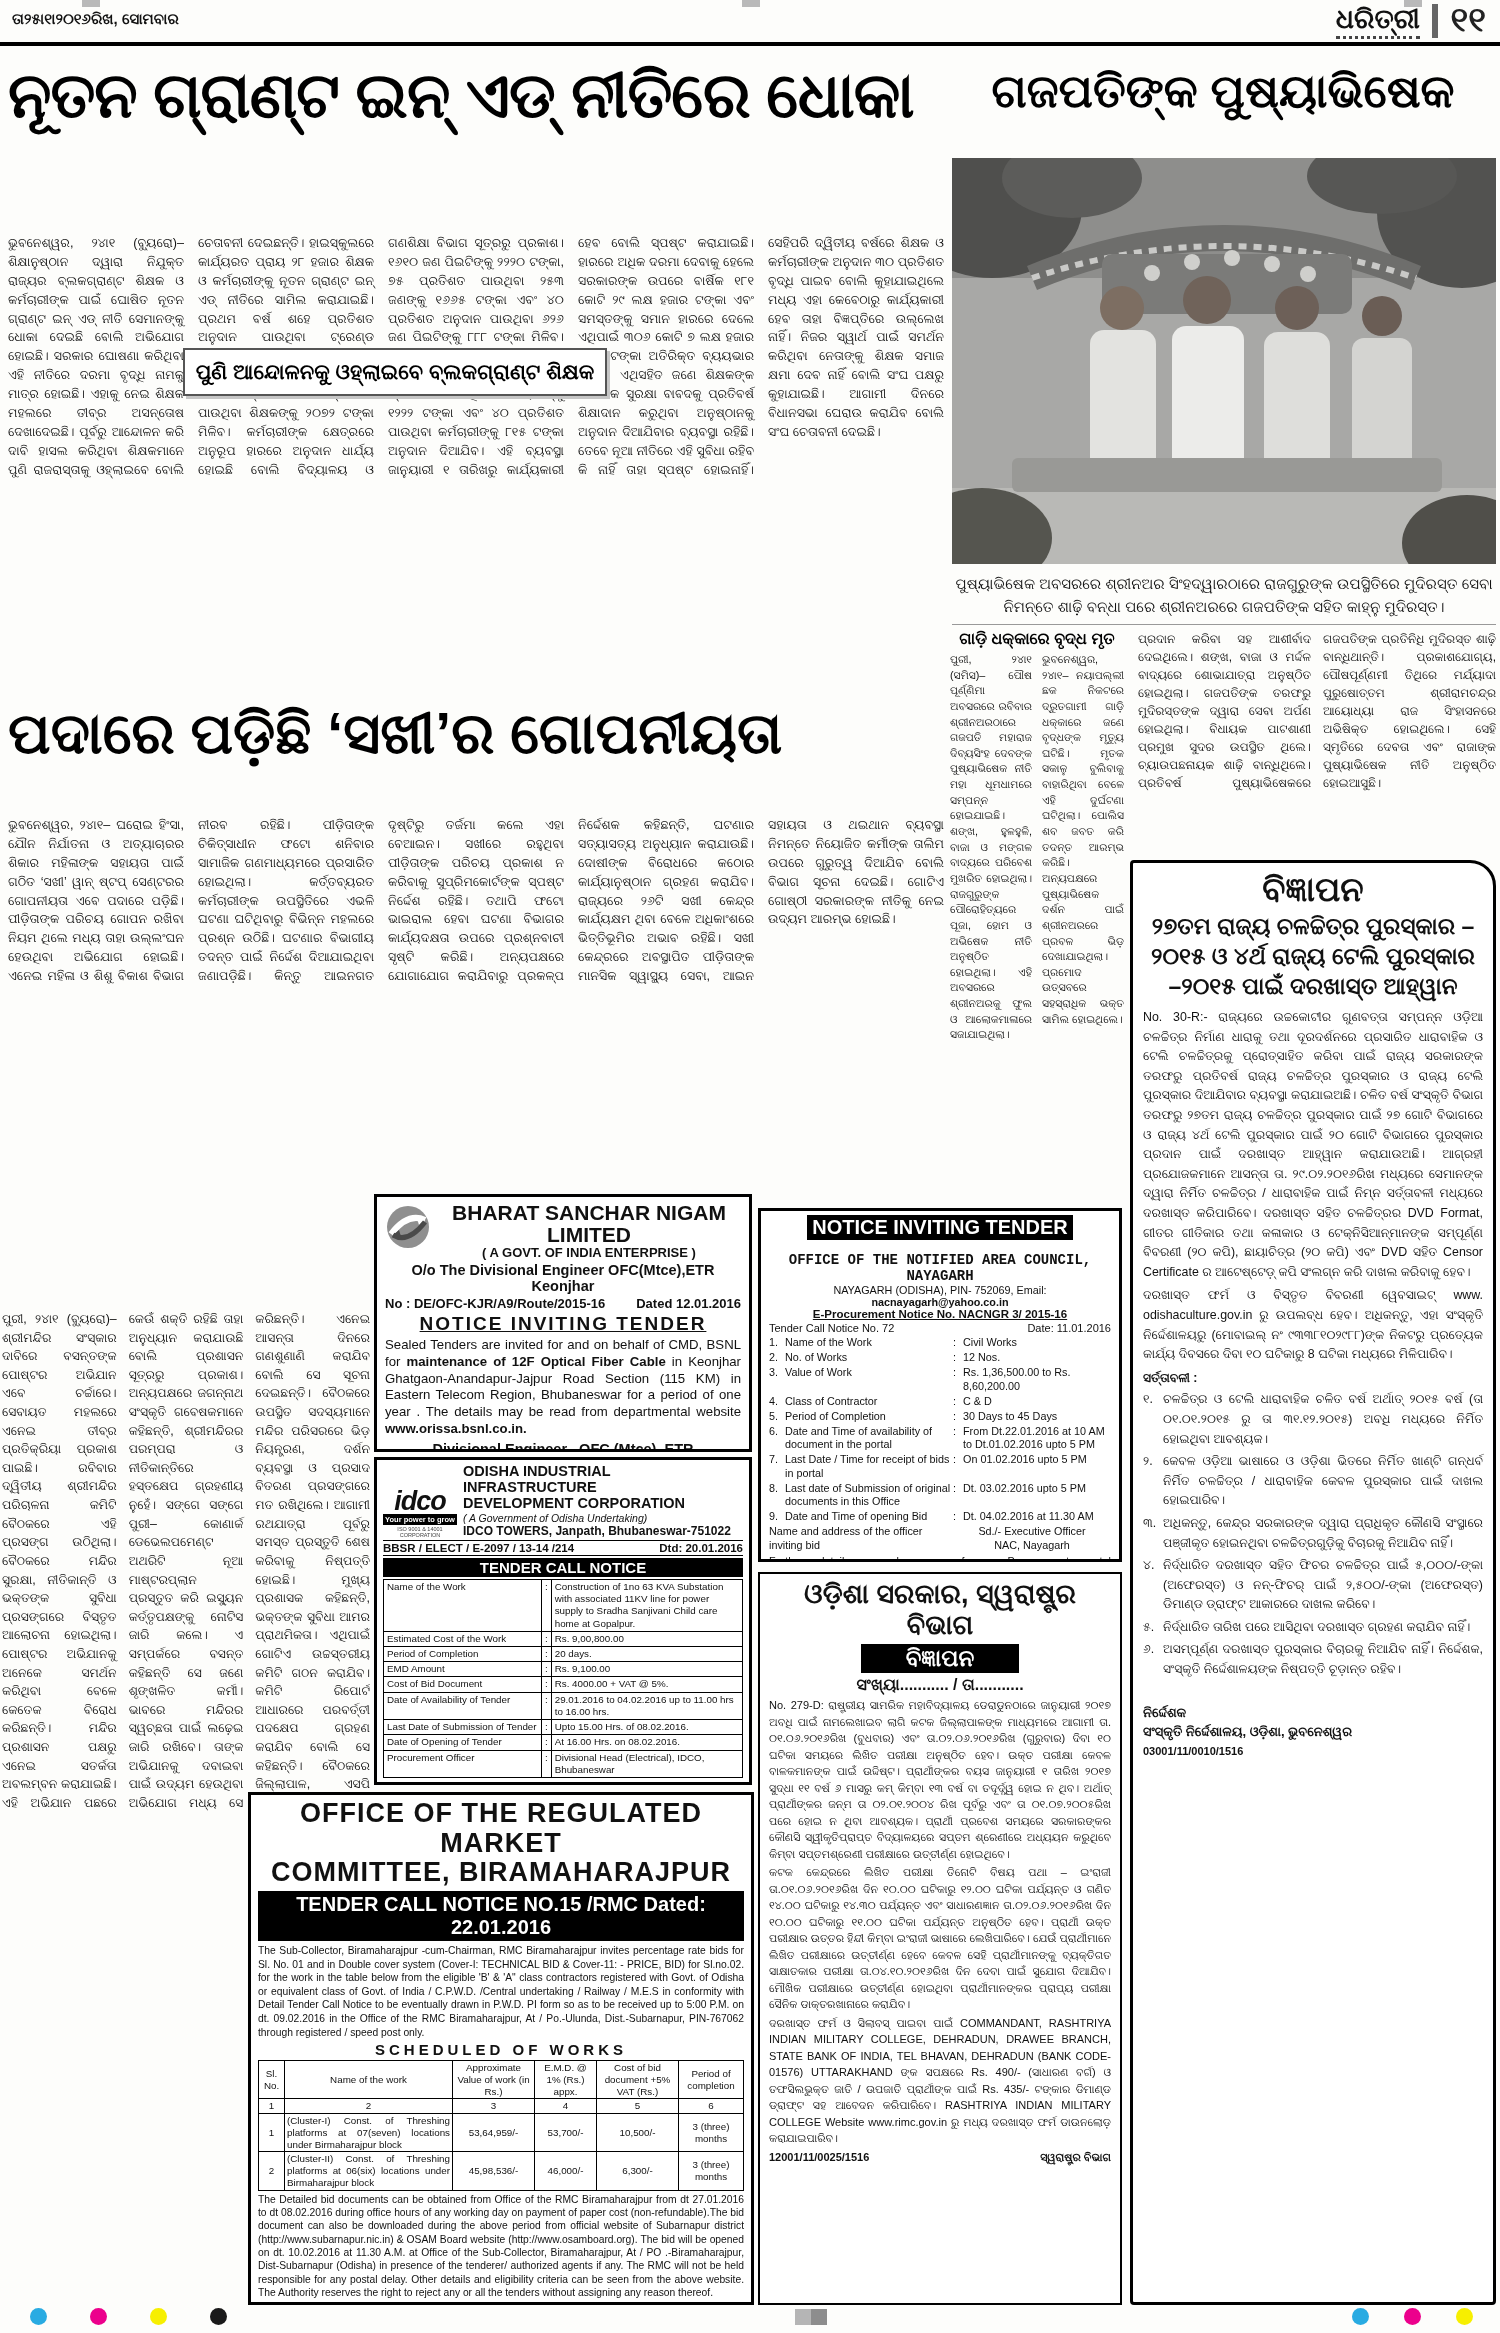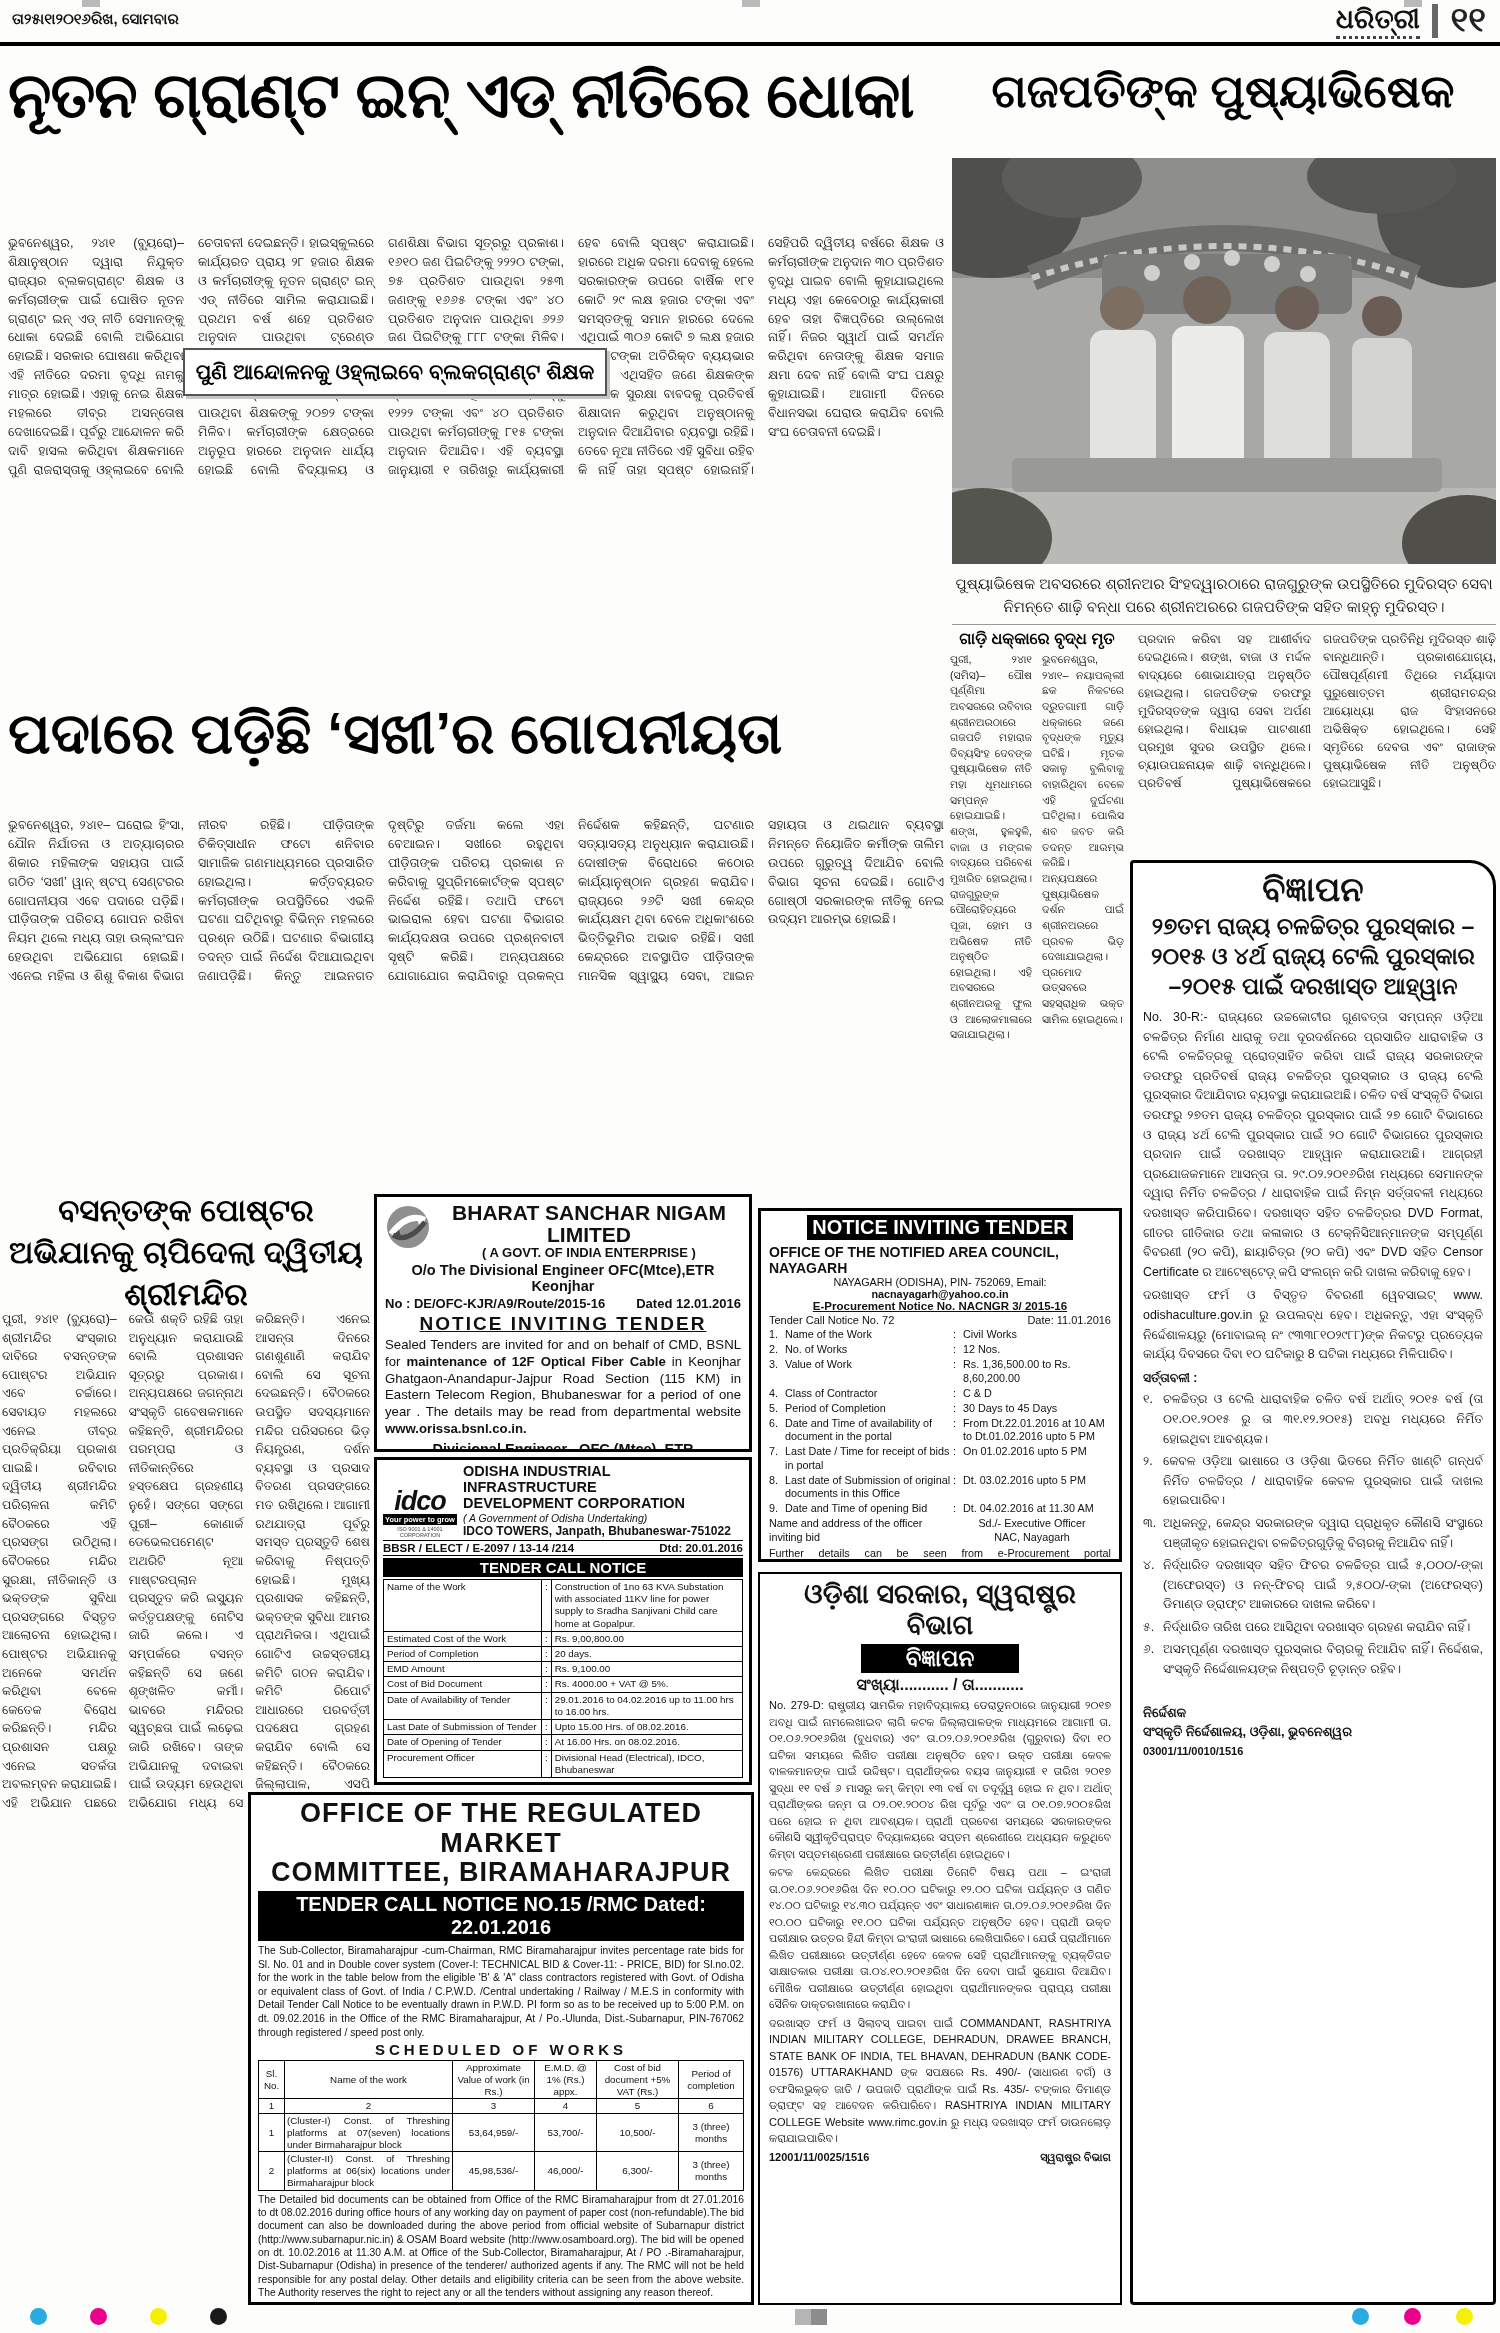--- a/index.html
+++ b/index.html
@@ -81,21 +81,21 @@
   .rmc-body { font-size:10.3px; line-height:1.32; text-align:justify;}
   .rmc-sched { text-align:center; font-weight:800; font-size:15px; letter-spacing:4px; margin:2px 0;}
   table.works { width:100%; border-collapse:collapse; font-size:9.8px; line-height:1.2; text-align:center;border-radius:18px;}
   table.works td, table.works th { border:1px solid #000; padding:1px 2px; vertical-align:middle; font-weight:normal;}
   table.works .namecell { text-align:justify; }
   .rmc-foot { font-size:10.3px; line-height:1.3; text-align:justify; margin-top:2px;}
   .rmc-sign { font-weight:800; font-size:11.5px; text-align:center; margin-top:1px;}
   
   .nac { left:758px; top:1208px; width:364px; height:354px; padding:4px 8px; border-width:3px;}
   .nac-bar { font-size:20px; width:78%; margin:0 auto; padding:1px 0;}
-  .nac-office { text-align:left; font-weight:800; font-size:14px; margin-top:4px;}
+  .nac-office { text-align:center; font-weight:800; font-size:14px; margin-top:12px;font-family:Liberation Mono, monospace;}
   .nac-addr { text-align:center; font-size:10.8px;}
   .nac-addr b { font-weight:800; }
   .nac-eproc { text-align:center; font-weight:800; font-size:11.5px; text-decoration:underline;}
   .nac-callrow { display:flex; justify-content:space-between; font-size:11px; margin:2px 0;}
   .nac-item { display:flex; font-size:10.8px; line-height:1.22; margin-bottom:2px;}
   .nac-item .n { flex:0 0 16px; }
   .nac-item .l { flex:0 0 168px; }
   .nac-item .c { flex:0 0 10px; }
   .nac-item .v { flex:1; }
   .nac-officer { display:flex; font-size:10.8px; line-height:1.25; margin-top:2px;}
@@ -201,21 +201,20 @@
       <span>ପୁରୀ, ୨୪ା୧ (ସମିସ)– ପୌଷ ପୂର୍ଣ୍ଣିମା ଅବସରରେ ରବିବାର ଶ୍ରୀନଅରଠାରେ ଗଜପତି ମହାରାଜ ଦିବ୍ୟସିଂହ ଦେବଙ୍କ ପୁଷ୍ୟାଭିଷେକ ନୀତି ମହା ଧୂମଧାମରେ ସମ୍ପନ୍ନ ହୋଇଯାଇଛି। ଶଙ୍ଖ, ହୁଳହୁଳି, ବାଜା ଓ ମଙ୍ଗଳ ବାଦ୍ୟରେ ପରିବେଶ ମୁଖରିତ ହୋଇଥିଲା। ରାଜଗୁରୁଙ୍କ ପୌରୋହିତ୍ୟରେ ପୂଜା, ହୋମ ଓ ଅଭିଷେକ ନୀତି ଅନୁଷ୍ଠିତ ହୋଇଥିଲା। ଏହି ଅବସରରେ ଶ୍ରୀନଅରକୁ ଫୁଲ ଓ ଆଲୋକମାଳାରେ ସଜାଯାଇଥିଲା।</span>
       <span>ଭୁବନେଶ୍ୱର, ୨୪ା୧– ନୟାପଲ୍ଲୀ ଛକ ନିକଟରେ ଦ୍ରୁତଗାମୀ ଗାଡ଼ି ଧକ୍କାରେ ଜଣେ ବୃଦ୍ଧଙ୍କ ମୃତ୍ୟୁ ଘଟିଛି। ମୃତକ ସକାଳୁ ବୁଲିବାକୁ ବାହାରିଥିବା ବେଳେ ଏହି ଦୁର୍ଘଟଣା ଘଟିଥିଲା। ପୋଲିସ ଶବ ଜବତ କରି ତଦନ୍ତ ଆରମ୍ଭ କରିଛି। ଅନ୍ୟପକ୍ଷରେ ପୁଷ୍ୟାଭିଷେକ ଦର୍ଶନ ପାଇଁ ଶ୍ରୀନଅରରେ ପ୍ରବଳ ଭିଡ଼ ଦେଖାଯାଇଥିଲା। ପ୍ରମୋଦ ଉତ୍ସବରେ ସହସ୍ରାଧିକ ଭକ୍ତ ସାମିଲ ହୋଇଥିଲେ।</span>
     </div>
   </div>
 
   <div class="abs gaja-right-cols">
     <span>ପ୍ରଦାନ କରିବା ସହ ଆଶୀର୍ବାଦ ଦେଇଥିଲେ। ଶଙ୍ଖ, ବାଜା ଓ ମର୍ଦ୍ଦଳ ବାଦ୍ୟରେ ଶୋଭାଯାତ୍ରା ଅନୁଷ୍ଠିତ ହୋଇଥିଲା। ଗଜପତିଙ୍କ ତରଫରୁ ମୁଦିରସ୍ତଙ୍କ ଦ୍ୱାରା ସେବା ଅର୍ପଣ ହୋଇଥିଲା। ବିଧାୟକ ପାଟଶାଣୀ ପ୍ରମୁଖ ସୁଦର ଉପସ୍ଥିତ ଥିଲେ।</span>
     <span>ଚ୍ୟାଉପଛନାୟକ ଶାଢ଼ି ବାନ୍ଧିଥିଲେ। ପ୍ରତିବର୍ଷ ପୁଷ୍ୟାଭିଷେକରେ ଗଜପତିଙ୍କ ପ୍ରତିନିଧି ମୁଦିରସ୍ତ ଶାଢ଼ି ବାନ୍ଧିଥାନ୍ତି। ପ୍ରକାଶଯୋଗ୍ୟ, ପୌଷପୂର୍ଣ୍ଣମୀ ତିଥିରେ ମର୍ଯ୍ୟାଦା ପୁରୁଷୋତ୍ତମ ଶ୍ରୀରାମଚନ୍ଦ୍ର ଆୟୋଧ୍ୟା ରାଜ ସିଂହାସନରେ ଅଭିଷିକ୍ତ ହୋଇଥିଲେ। ସେହି ସ୍ମୃତିରେ ଦେବତା ଏବଂ ରାଜାଙ୍କ ପୁଷ୍ୟାଭିଷେକ ନୀତି ଅନୁଷ୍ଠିତ ହୋଇଆସୁଛି।</span>
   </div>
 
-  <div class="abs basanta-head">ବସନ୍ତଙ୍କ ପୋଷ୍ଟର ଅଭିଯାନକୁ ଚାପିଦେଲା ଦ୍ୱିତୀୟ ଶ୍ରୀମନ୍ଦିର</div>
   <div class="abs basanta-cols">
     <span>ପୁରୀ, ୨୪ା୧ (ବ୍ୟୁରୋ)– ଶ୍ରୀମନ୍ଦିର ସଂସ୍କାର ଦାବିରେ ବସନ୍ତଙ୍କ ପୋଷ୍ଟର ଅଭିଯାନ ଏବେ ଚର୍ଚ୍ଚାରେ। ସେବାୟତ ମହଲରେ ଏନେଇ ତୀବ୍ର ପ୍ରତିକ୍ରିୟା ପ୍ରକାଶ ପାଇଛି। ରବିବାର ଦ୍ୱିତୀୟ ଶ୍ରୀମନ୍ଦିର ପରିଚାଳନା କମିଟି ବୈଠକରେ ଏହି ପ୍ରସଙ୍ଗ ଉଠିଥିଲା। ବୈଠକରେ ମନ୍ଦିର ସୁରକ୍ଷା, ନୀତିକାନ୍ତି ଓ ଭକ୍ତଙ୍କ ସୁବିଧା ପ୍ରସଙ୍ଗରେ ବିସ୍ତୃତ ଆଲୋଚନା ହୋଇଥିଲା। ପୋଷ୍ଟର ଅଭିଯାନକୁ ଅନେକେ ସମର୍ଥନ କରିଥିବା ବେଳେ କେତେକ ବିରୋଧ କରିଛନ୍ତି। ମନ୍ଦିର ପ୍ରଶାସନ ପକ୍ଷରୁ ଏନେଇ ସତର୍କତା ଅବଲମ୍ବନ କରାଯାଇଛି। ଏହି ଅଭିଯାନ ପଛରେ କେଉଁ ଶକ୍ତି ରହିଛି ତାହା ଅନୁଧ୍ୟାନ କରାଯାଉଛି ବୋଲି ପ୍ରଶାସନ ସୂତ୍ରରୁ ପ୍ରକାଶ।</span>
     <span>ଅନ୍ୟପକ୍ଷରେ ଜଗନ୍ନାଥ ସଂସ୍କୃତି ଗବେଷକମାନେ କହିଛନ୍ତି, ଶ୍ରୀମନ୍ଦିରର ପରମ୍ପରା ଓ ନୀତିକାନ୍ତିରେ ହସ୍ତକ୍ଷେପ ଗ୍ରହଣୀୟ ନୁହେଁ। ସଙ୍ଗେ ସଙ୍ଗେ ପୁରୀ– କୋଣାର୍କ ଡେଭେଲପମେଣ୍ଟ ଅଥରିଟି ନୂଆ ମାଷ୍ଟରପ୍ଲାନ ପ୍ରସ୍ତୁତ କରି ଇସ୍ୟୁନ କର୍ତ୍ତୃପକ୍ଷଙ୍କୁ ନୋଟିସ ଜାରି କଲେ। ଏ ସମ୍ପର୍କରେ ବସନ୍ତ କହିଛନ୍ତି ସେ ଜଣେ ଶୃଙ୍ଖଳିତ କର୍ମୀ। ଭାବରେ ମନ୍ଦିରର ସ୍ୱଚ୍ଛତା ପାଇଁ ଲଢ଼େଇ ଜାରି ରଖିବେ। ତାଙ୍କ ଅଭିଯାନକୁ ଦବାଇବା ପାଇଁ ଉଦ୍ୟମ ହେଉଥିବା ଅଭିଯୋଗ ମଧ୍ୟ ସେ କରିଛନ୍ତି। ଏନେଇ ଆସନ୍ତା ଦିନରେ ଗଣଶୁଣାଣି କରାଯିବ ବୋଲି ସେ ସୂଚନା ଦେଇଛନ୍ତି।</span>
     <span>ବୈଠକରେ ଉପସ୍ଥିତ ସଦସ୍ୟମାନେ ମନ୍ଦିର ପରିସରରେ ଭିଡ଼ ନିୟନ୍ତ୍ରଣ, ଦର୍ଶନ ବ୍ୟବସ୍ଥା ଓ ପ୍ରସାଦ ବିତରଣ ପ୍ରସଙ୍ଗରେ ମତ ରଖିଥିଲେ। ଆଗାମୀ ରଥଯାତ୍ରା ପୂର୍ବରୁ ସମସ୍ତ ପ୍ରସ୍ତୁତି ଶେଷ କରିବାକୁ ନିଷ୍ପତ୍ତି ହୋଇଛି। ମୁଖ୍ୟ ପ୍ରଶାସକ କହିଛନ୍ତି, ଭକ୍ତଙ୍କ ସୁବିଧା ଆମର ପ୍ରାଥମିକତା। ଏଥିପାଇଁ ଗୋଟିଏ ଉଚ୍ଚସ୍ତରୀୟ କମିଟି ଗଠନ କରାଯିବ। କମିଟି ରିପୋର୍ଟ ଆଧାରରେ ପରବର୍ତ୍ତୀ ପଦକ୍ଷେପ ଗ୍ରହଣ କରାଯିବ ବୋଲି ସେ କହିଛନ୍ତି। ବୈଠକରେ ଜିଲ୍ଲାପାଳ, ଏସପି ପ୍ରମୁଖ ଉପସ୍ଥିତ ଥିଲେ।</span>
   </div>
 
   <div class="abs nbox bsnl">
     <div class="bsnl-head">
       <svg class="bsnl-logo" viewBox="0 0 46 46">
         <circle cx="23" cy="23" r="21" fill="#8f8f8f"></circle>

